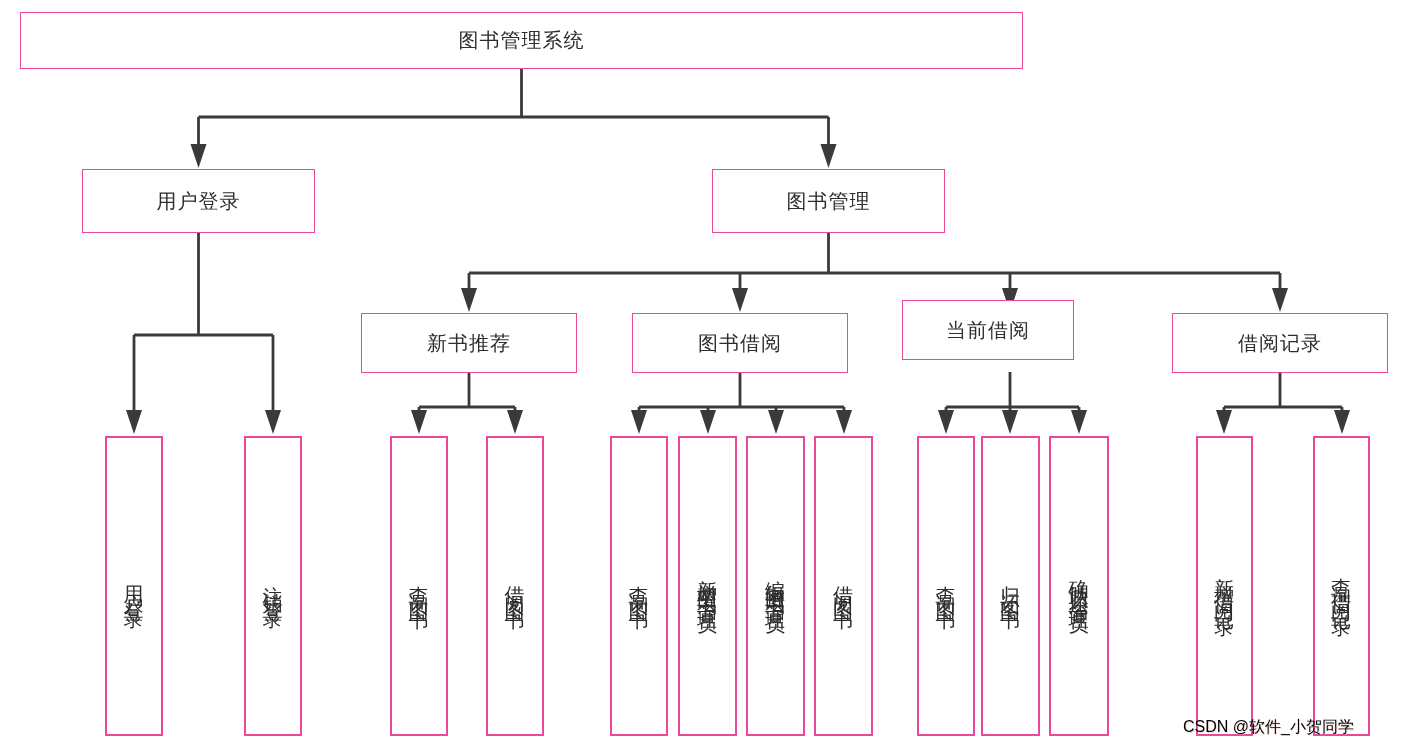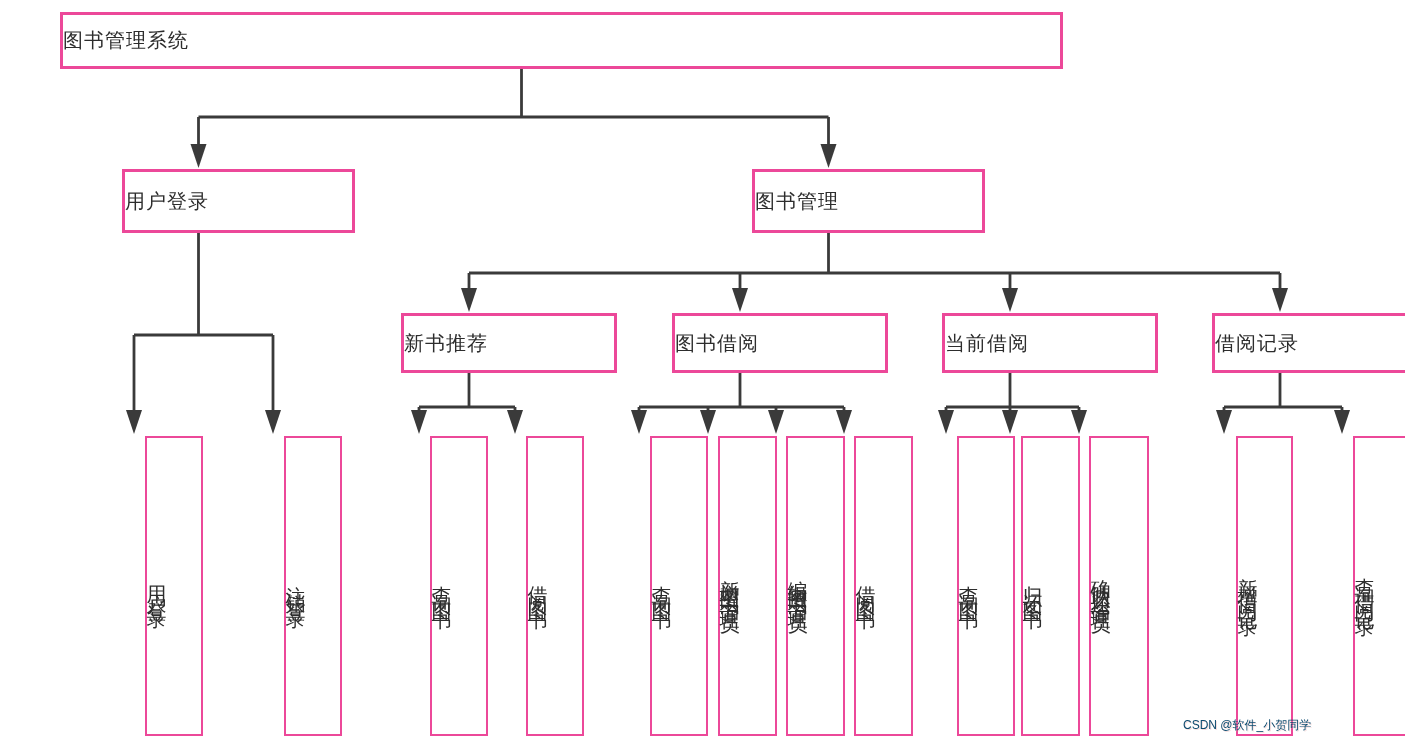--- a/index.html
+++ b/index.html
@@ -14,47 +14,47 @@
   .connectors {
     position: absolute;
     left: 0; top: 0;
     width: 1405px; height: 747px;
     z-index: 1;
   }
   .hbox, .vbox {
     position: absolute;
     box-sizing: border-box;
     background: #ffffff;
-    border: 3px solid #ec4899;
+    border: 1px solid #ec4899;
     display: flex;
     align-items: center;
+    justify-content: center;
     color: #2d2d2d;
     z-index: 2;
-    margin-left: 40px;
   }
   .hbox span {
     font-size: 20px;
     letter-spacing: 1px;
     white-space: nowrap;
   }
   .vbox { border-width: 2.5px; }
   .vtext {
     writing-mode: vertical-rl;
     text-orientation: mixed;
     font-size: 20px;
     line-height: 1;
     letter-spacing: 8px;
     color: #2d2d2d;
   }
   .watermark {
     position: absolute;
     left: 1183px;
     top: 717px;
-    font-size: 12px;
-    color: #0c4a6e;
+    font-size: 16px;
+    color: #000000;
     text-shadow: 1px 1px 0 rgba(236, 180, 180, 0.45);
     white-space: nowrap;
     z-index: 3;
   }
 </style>
 </head>
 <body>
 
 <div class="canvas">
 
@@ -131,21 +131,21 @@
   <div class="hbox" style="left:361px; top:313px; width:216px; height:60px">
     <span>新书推荐</span>
   </div>
 
   <div class="hbox" style="left:712px; top:169px; width:233px; height:64px">
     <span>图书管理</span>
   </div>
   <div class="hbox" style="left:632px; top:313px; width:216px; height:60px">
     <span>图书借阅</span>
   </div>
-  <div class="hbox" style="left:902px; top:313px; width:216px; height:60px">
+  <div class="hbox" style="left:902px; top:300px; width:172px; height:60px">
     <span>当前借阅</span>
   </div>
   <div class="hbox" style="left:1172px; top:313px; width:216px; height:60px">
     <span>借阅记录</span>
   </div>
 
   <div class="vbox" style="left:105px; top:436px; width:58px; height:300px">
     <span class="vtext">用户登录</span>
   </div>
   <div class="vbox" style="left:244px; top:436px; width:58px; height:300px">

